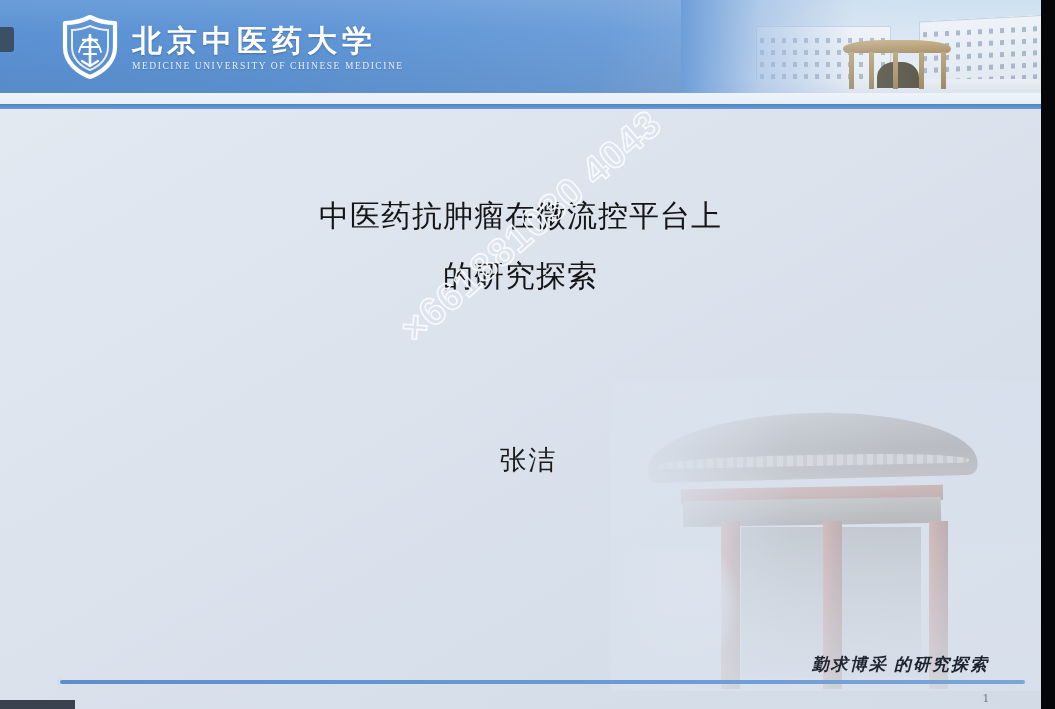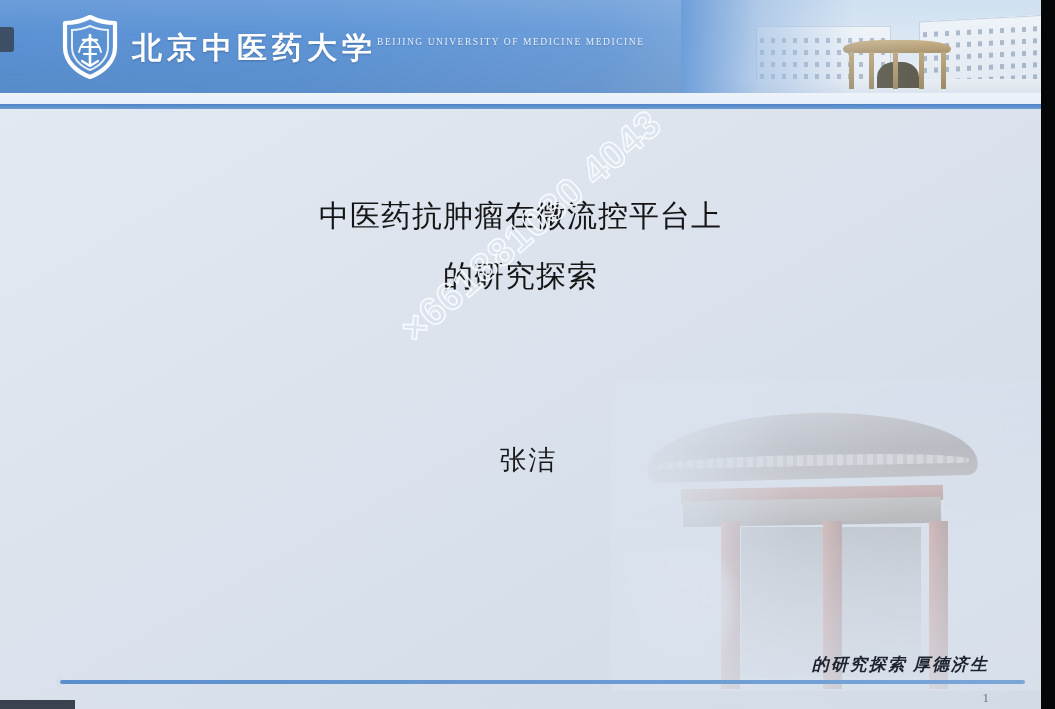--- a/index.html
+++ b/index.html
@@ -137,20 +137,21 @@
   }
   .shield-wrap {
     position: relative;
     width: 60px;
     height: 66px;
     flex: none;
   }
   .logo-text-block {
     margin-left: 12px;
     display: flex;
+    flex-direction: column;
     justify-content: center;
     padding-top: 2px;
   }
   .logo-cn {
     color: #ffffff;
     font-size: 30px;
     font-weight: bold;
     letter-spacing: 5px;
     line-height: 1.05;
     text-shadow: 0 1px 2px rgba(40,70,110,0.45);
@@ -438,21 +439,21 @@
             <path d="M23 26 L37 26" stroke="#ffffff" stroke-width="2.4" stroke-linecap="round"></path>
             <path d="M21 33 L39 33" stroke="#ffffff" stroke-width="2.2" stroke-linecap="round"></path>
             <path d="M24 40 L36 40" stroke="#ffffff" stroke-width="2.2" stroke-linecap="round"></path>
             <path d="M30 24 C24 27 20 32 19 38" fill="none" stroke="#ffffff" stroke-width="1.8" stroke-linecap="round"></path>
             <path d="M30 24 C36 27 40 32 41 38" fill="none" stroke="#ffffff" stroke-width="1.8" stroke-linecap="round"></path>
             <path d="M22 47 L30 52 L38 47" fill="none" stroke="#ffffff" stroke-width="2.2" stroke-linecap="round" stroke-linejoin="round"></path>
           </svg>
         </div>
         <div class="logo-text-block">
           <div class="logo-cn">北京中医药大学</div>
-          <div class="logo-en">BEIJING UNIVERSITY OF MEDICINE MEDICINE</div>
+          <div class="logo-en">MEDICINE UNIVERSITY OF CHINESE MEDICINE</div>
         </div>
       </div>
 
       <div class="left-tab"></div>
     </div>
 
     <div class="header-underline-light"></div>
     <div class="header-underline-blue"></div>
 
     <div class="pavilion">
@@ -478,21 +479,21 @@
       </div>
 
       <div class="author-block">
         <div class="author-name">张洁</div>
       </div>
 
     </div>
 
     <div class="watermark">×661881030 4043</div>
 
-    <div class="footer-motto">的研究探索  厚德济生</div>
+    <div class="footer-motto">勤求博采  的研究探索</div>
     <div class="footer-rule"></div>
     <div class="footer-rule-cap"></div>
     <div class="page-number">1</div>
 
     <div class="bottom-left-bar"></div>
 
   </div>
 
   <div class="right-bezel"></div>
 

